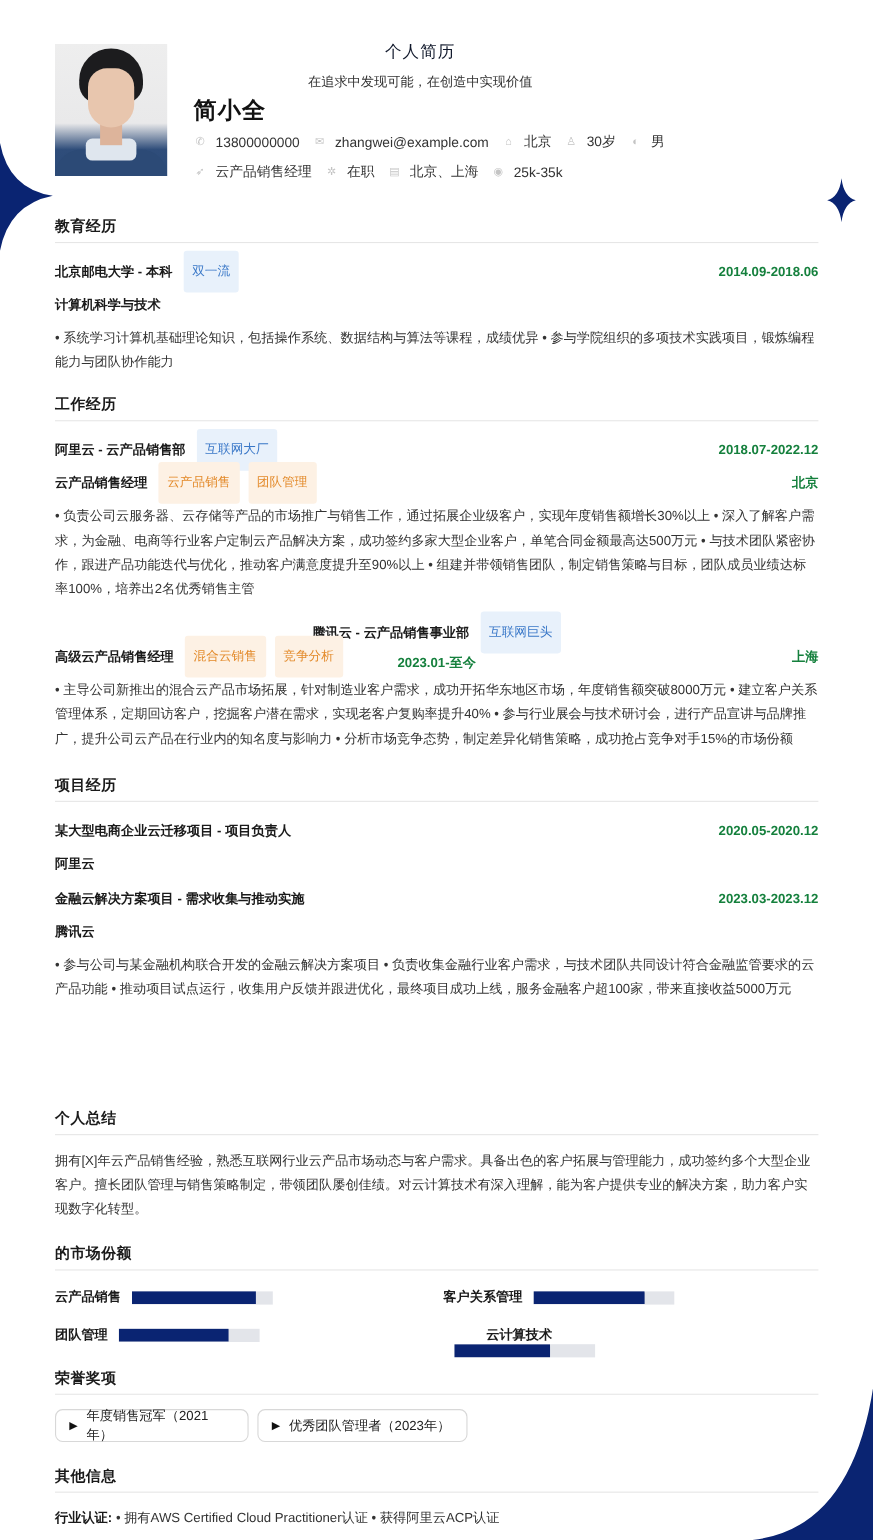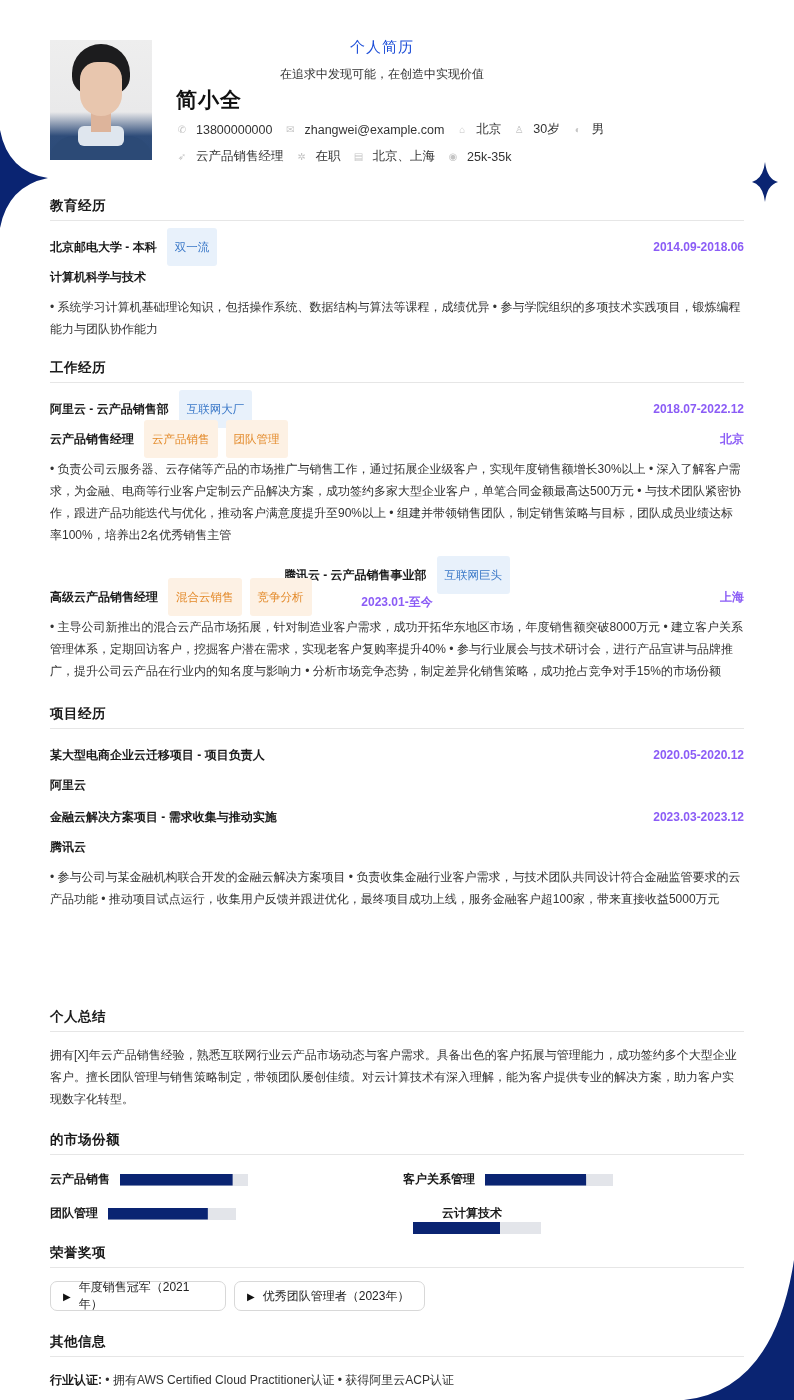--- a/index.html
+++ b/index.html
@@ -18,35 +18,35 @@
     position:absolute; left:0; top:40px; width:102px; height:120px;
     background:linear-gradient(180deg,#eeeeee 0%,#e9e9ea 60%,#2f4d7a 80%,#2b4a78 100%);
     overflow:hidden;
   }
   .photo .hair { position:absolute; left:22px; top:4px; width:58px; height:50px; background:#1c1c1e; border-radius:30px 30px 18px 18px; }
   .photo .face { position:absolute; left:30px; top:22px; width:42px; height:54px; background:#e8c6ae; border-radius:18px 18px 22px 22px; }
   .photo .neck { position:absolute; left:41px; top:70px; width:20px; height:22px; background:#ddb49b; }
   .photo .collar { position:absolute; left:28px; top:86px; width:46px; height:20px; background:#dfe6ee; border-radius:6px; }
   .photo .sweater { position:absolute; left:0; top:96px; width:102px; height:24px; background:#2c4a76; border-radius:26px 26px 0 0; }
 
-  .doc-title { position:absolute; left:0; width:664px; top:38px; text-align:center; font-size:15px; color:#1d4ed8; letter-spacing:1px; }
+  .doc-title { position:absolute; left:0; width:664px; top:38px; text-align:center; font-size:15px; color:#0f172a; letter-spacing:1px; }
   .doc-subtitle { position:absolute; left:0; width:664px; top:66px; text-align:center; font-size:12px; color:#333; }
   .name { position:absolute; left:126px; top:86px; font-size:21px; font-weight:bold; color:#111; letter-spacing:1px; }
   .info-row { position:absolute; left:126px; display:flex; align-items:center; font-size:12.5px; color:#333; white-space:nowrap; }
   .info-row.r1 { top:121px; }
   .info-row.r2 { top:148px; }
   .info-item { display:flex; align-items:center; margin-right:12px; }
   .info-item .ic { width:12px; height:12px; margin-right:8px; color:#c4c4c4; font-size:10px; line-height:12px; text-align:center; }
 
   .section { position:absolute; left:0; width:694px; }
   .sec-title { font-size:13.5px; font-weight:bold; color:#1a1a1a; padding-bottom:5px; border-bottom:1px solid #e6e6e6; letter-spacing:0.5px; }
   .row-head { display:flex; justify-content:space-between; align-items:center; height:22px; }
   .row-left { display:flex; align-items:center; }
   .strong { font-size:12px; font-weight:bold; color:#1a1a1a; }
-  .date { font-size:12px; font-weight:bold; color:#8b5cf6; }
+  .date { font-size:12px; font-weight:bold; color:#15803d; }
   .tag { display:inline-block; font-size:11.5px; padding:12px 8px; margin-left:10px; border-radius:3px; line-height:14px; }
   .tag.blue { background:#e8f1fb; color:#3a78c8; }
   .tag.orange { background:#fdf1e4; color:#e38a2a; }
   .tag.orange + .tag.orange { margin-left:8px; }
   .para { font-size:12px; color:#333; line-height:22px; }
 
   .skill-row { position:absolute; display:flex; align-items:center; font-size:12px; color:#1a1a1a; font-weight:bold; }
   .bar { margin-left:10px; width:128px; height:12px; background:#e3e5ea; position:relative; }
   .bar .fill { position:absolute; left:0; top:0; height:12px; background:#0a2472; clip-path:polygon(0 0, 100% 0, calc(100% - 0px) 0, 100% 100%, 0 100%); }
   .bar .fill::after { content:""; position:absolute; right:-4px; top:0; width:0; height:0; border-left:4px solid #0a2472; border-top:12px solid transparent; }

